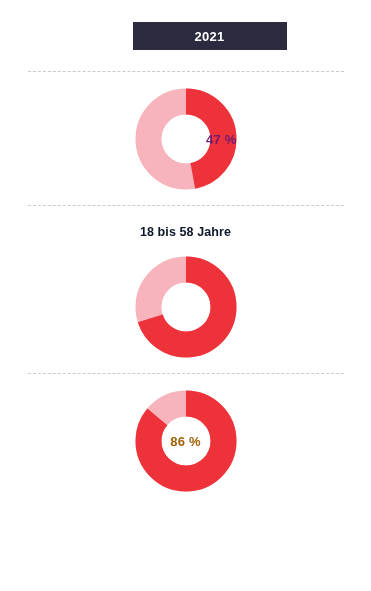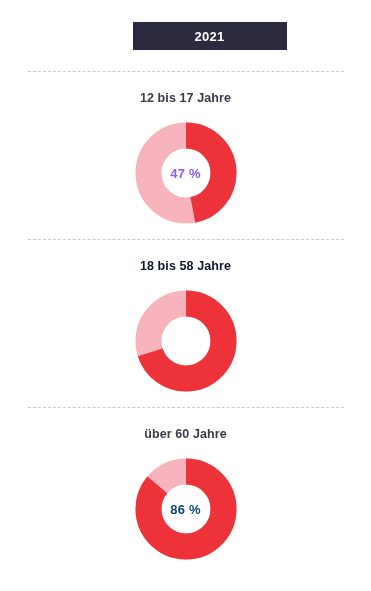--- a/index.html
+++ b/index.html
@@ -115,52 +115,50 @@
     <button class="year-tab" style="background: rgb(43, 42, 62);">2021</button>
   </div>
 
   <div class="spacer-top"></div>
 
   <div class="divider" style="border-top-color: rgb(201, 201, 207);"></div>
 
   <div class="charts">
 
     <div class="chart-block">
-      <div class="chart-title" style="color: rgb(59, 59, 74);">12 bis 17 Jahre</div>
       <div class="donut-wrap">
         <svg viewBox="0 0 102 102">
           <circle cx="51" cy="51" r="37.5" fill="none" stroke="#f7b4bc" stroke-width="26"></circle>
           <circle class="arc" cx="51" cy="51" r="37.5" fill="none" stroke="#ee3239" stroke-width="26" transform="rotate(-90 51 51)" stroke-dasharray="110.7411410390402 235.61944901923448"></circle>
         </svg>
-        <div class="donut-value" style="color: #8b5cf6;">47 %</div>
+        <div class="donut-value" style="color: #701a75; text-align: right;">47 %</div>
       </div>
     </div>
 
     <div class="divider" style="border-top-color: rgb(201, 201, 207);"></div>
 
     <div class="chart-block">
       <div class="chart-title" style="color: #0f172a;">18 bis 58 Jahre</div>
       <div class="donut-wrap">
         <svg viewBox="0 0 102 102">
           <circle cx="51" cy="51" r="37.5" fill="none" stroke="#f7b4bc" stroke-width="26"></circle>
           <circle class="arc" cx="51" cy="51" r="37.5" fill="none" stroke="#ee3239" stroke-width="26" transform="rotate(-90 51 51)" stroke-dasharray="164.93361431346412 235.61944901923448"></circle>
         </svg>
       </div>
     </div>
 
     <div class="divider" style="border-top-color: rgb(201, 201, 207);"></div>
 
     <div class="chart-block">
-      <div class="chart-title" style="color: rgb(59, 59, 74);">über 60 Jahre</div>
       <div class="donut-wrap">
         <svg viewBox="0 0 102 102">
           <circle cx="51" cy="51" r="37.5" fill="none" stroke="#f7b4bc" stroke-width="26"></circle>
           <circle class="arc" cx="51" cy="51" r="37.5" fill="none" stroke="#ee3239" stroke-width="26" transform="rotate(-90 51 51)" stroke-dasharray="202.63272615654165 235.61944901923448"></circle>
         </svg>
-        <div class="donut-value" style="color: #0c4a6e;">86 %</div>
+        <div class="donut-value" style="color: #a16207;">86 %</div>
       </div>
     </div>
 
   </div>
 
   <div class="spacer-bottom"></div>
 
 </div>
 
 </body></html>

